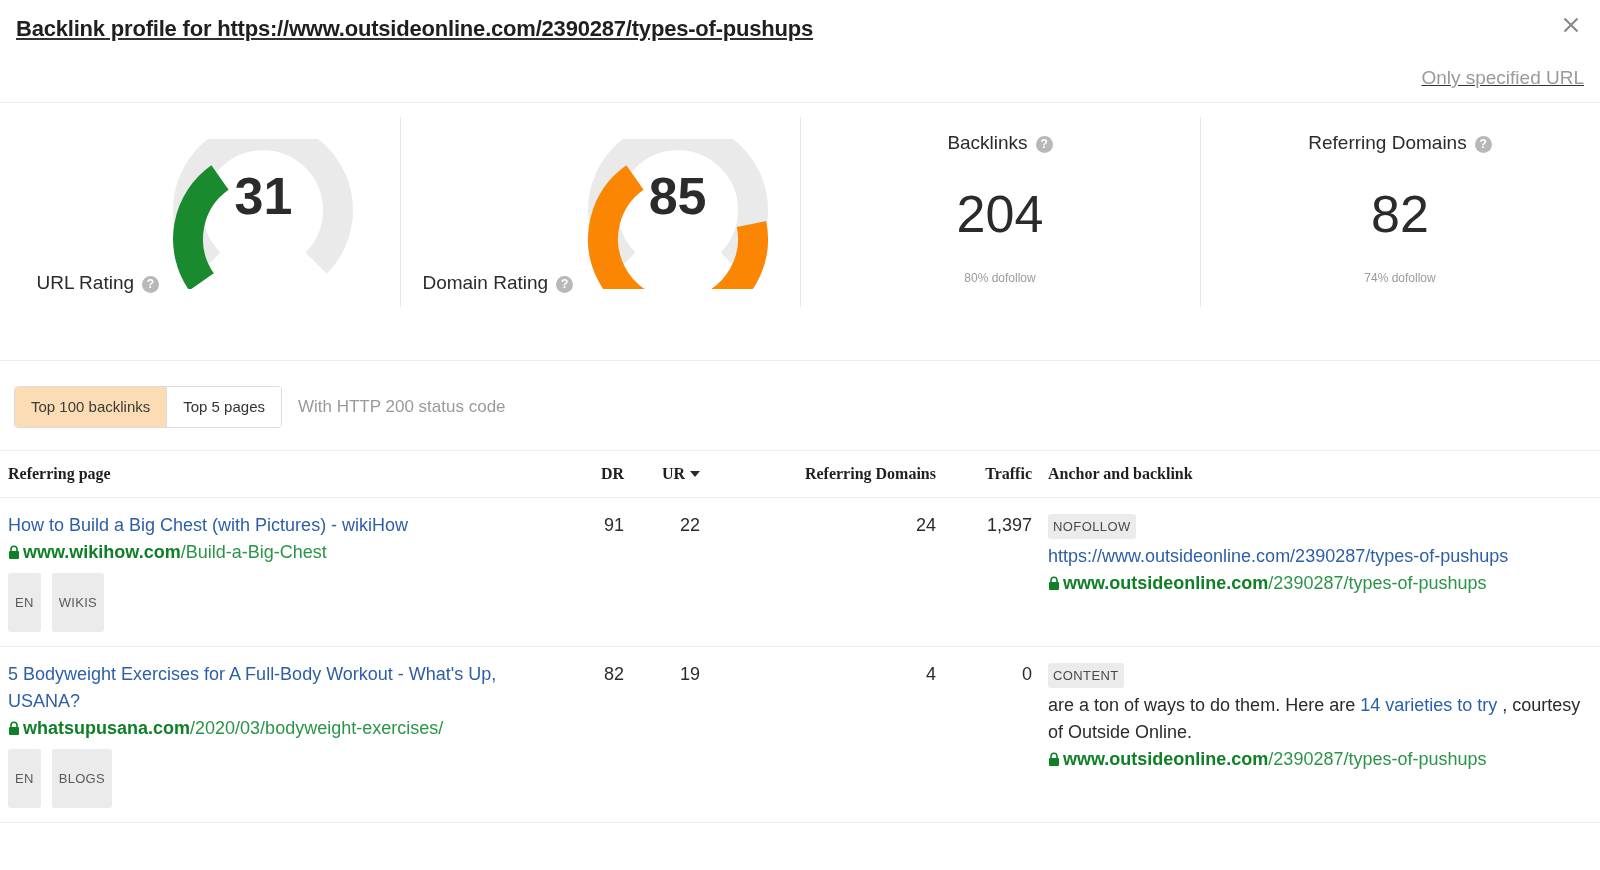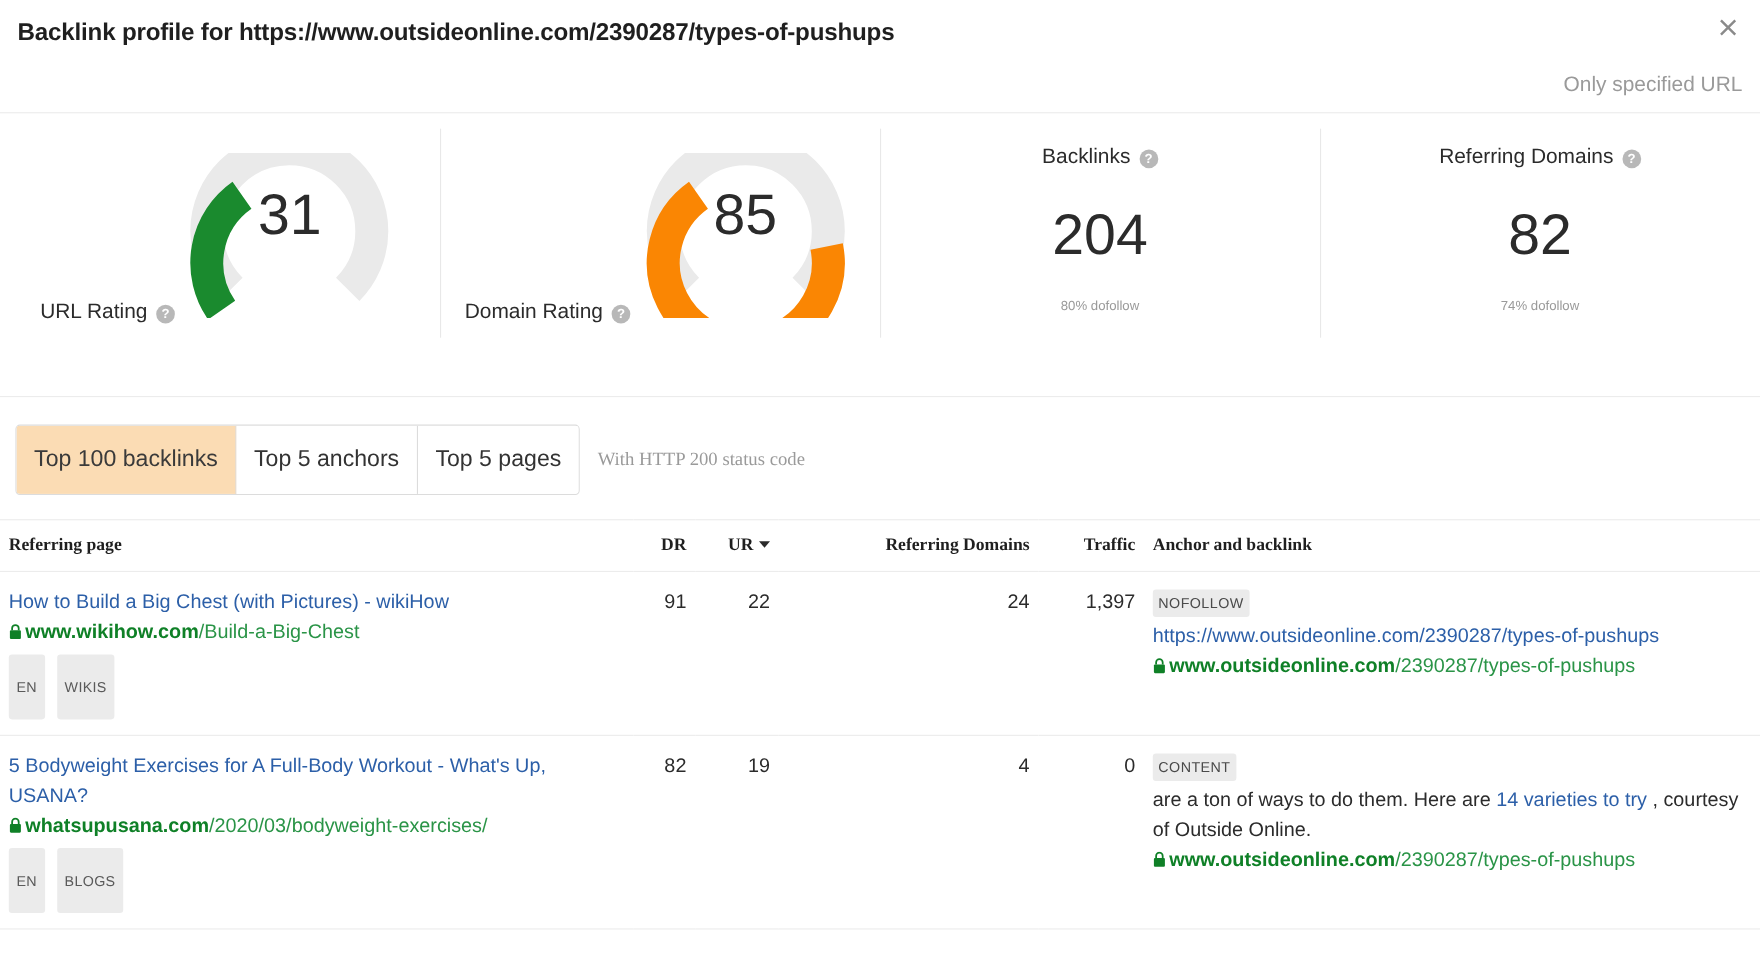--- a/index.html
+++ b/index.html
@@ -11,20 +11,21 @@
     color: #333;
     overflow: hidden;
   }
 
   
   .modal-header {
     position: relative;
     padding: 14px 16px 18px 16px;
     border-bottom: 1px solid #ececec;
     height: 103px;
+    text-decoration: underline;
   }
   .modal-title {
     font-size: 22px;
     font-weight: bold;
     color: #1f1f1f;
     letter-spacing: -0.2px;
     line-height: 30px;
     margin: 0;
     white-space: nowrap;
   }
@@ -96,21 +97,21 @@
   }
   .gauge-wrap svg { display: block; }
   .gauge-value {
     position: absolute;
     top: 28px;
     left: 0; right: 0;
     text-align: center;
     font-size: 52px;
     color: #2b2b2b;
     line-height: 58px;
-    font-weight: 400;
+    font-weight: 700;
   }
   .plain-value {
     margin-top: 30px;
     font-size: 52px;
     color: #2b2b2b;
     line-height: 58px;
   }
   .plain-sub {
     margin-top: 22px;
     font-size: 12px;
@@ -125,41 +126,40 @@
     padding: 25px 14px 22px 14px;
     gap: 0;
   }
   .tabgroup {
     display: flex;
     border: 1px solid #dcdcdc;
     border-radius: 4px;
     overflow: hidden;
   }
   .tab {
-    font-size: 21px;
-    padding: 20px 16px;
+    font-size: 15px;
+    padding: 9px 16px;
     background: #ffffff;
     color: #333;
     cursor: pointer;
     border-right: 1px solid #dcdcdc;
     line-height: 22px;
     white-space: nowrap;
   }
   .tab:last-child { border-right: none; }
   .tab.active {
     background: #fbdcb4;
     color: #3a3a3a;
   }
   .tab-note {
     font-size: 17px;
     color: #9a9a9a;
     margin-left: 16px;
     line-height: 22px;
     white-space: nowrap;
-    font-family: Liberation Serif, serif;
   }
 
   
   table.bl {
     width: 100%;
     border-collapse: collapse;
     table-layout: fixed;
     border-top: 1px solid #ececec;
   }
   table.bl thead th {
@@ -324,21 +324,20 @@
       <span class="help-icon">?</span>
     </div>
     <div class="plain-value">82</div>
     <div class="plain-sub">74% dofollow</div>
   </div>
 </div>
 
 <div class="tabbar">
   <div class="tabgroup">
     <div class="tab active">Top 100 backlinks</div>
-    <div class="tab">Top 5 anchors</div>
     <div class="tab">Top 5 pages</div>
   </div>
   <div class="tab-note">With HTTP 200 status code</div>
 </div>
 
 <table class="bl">
   <thead>
     <tr>
       <th class="c-page">Referring page</th>
       <th class="c-dr">DR</th>

